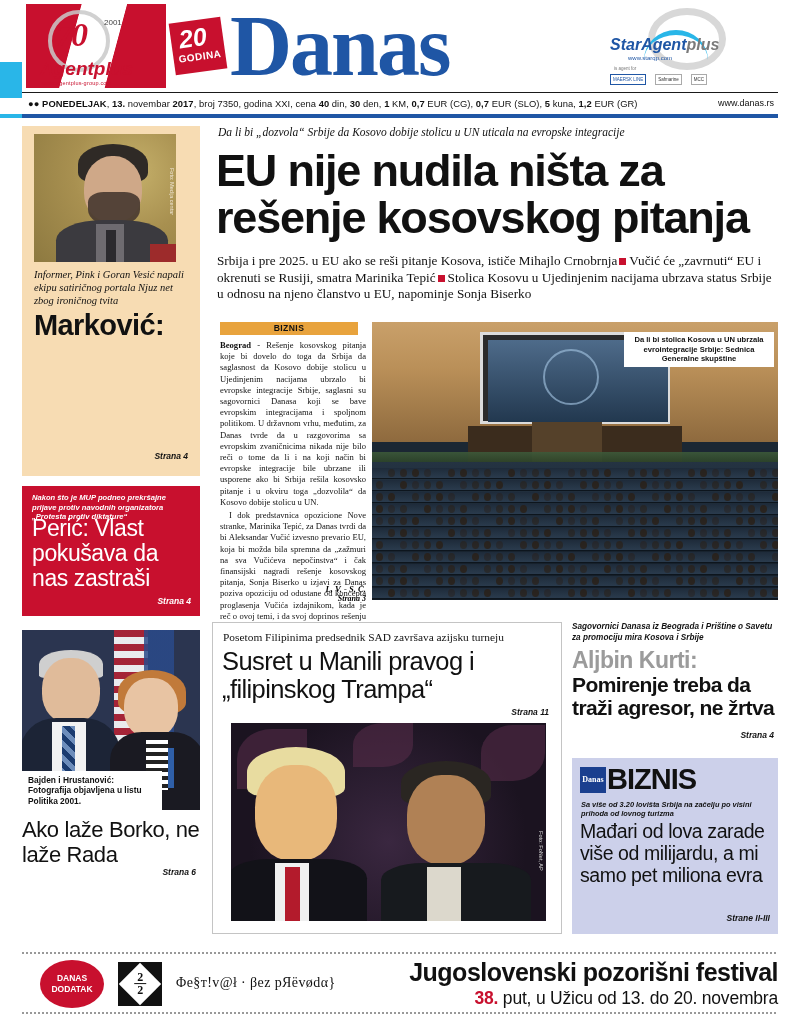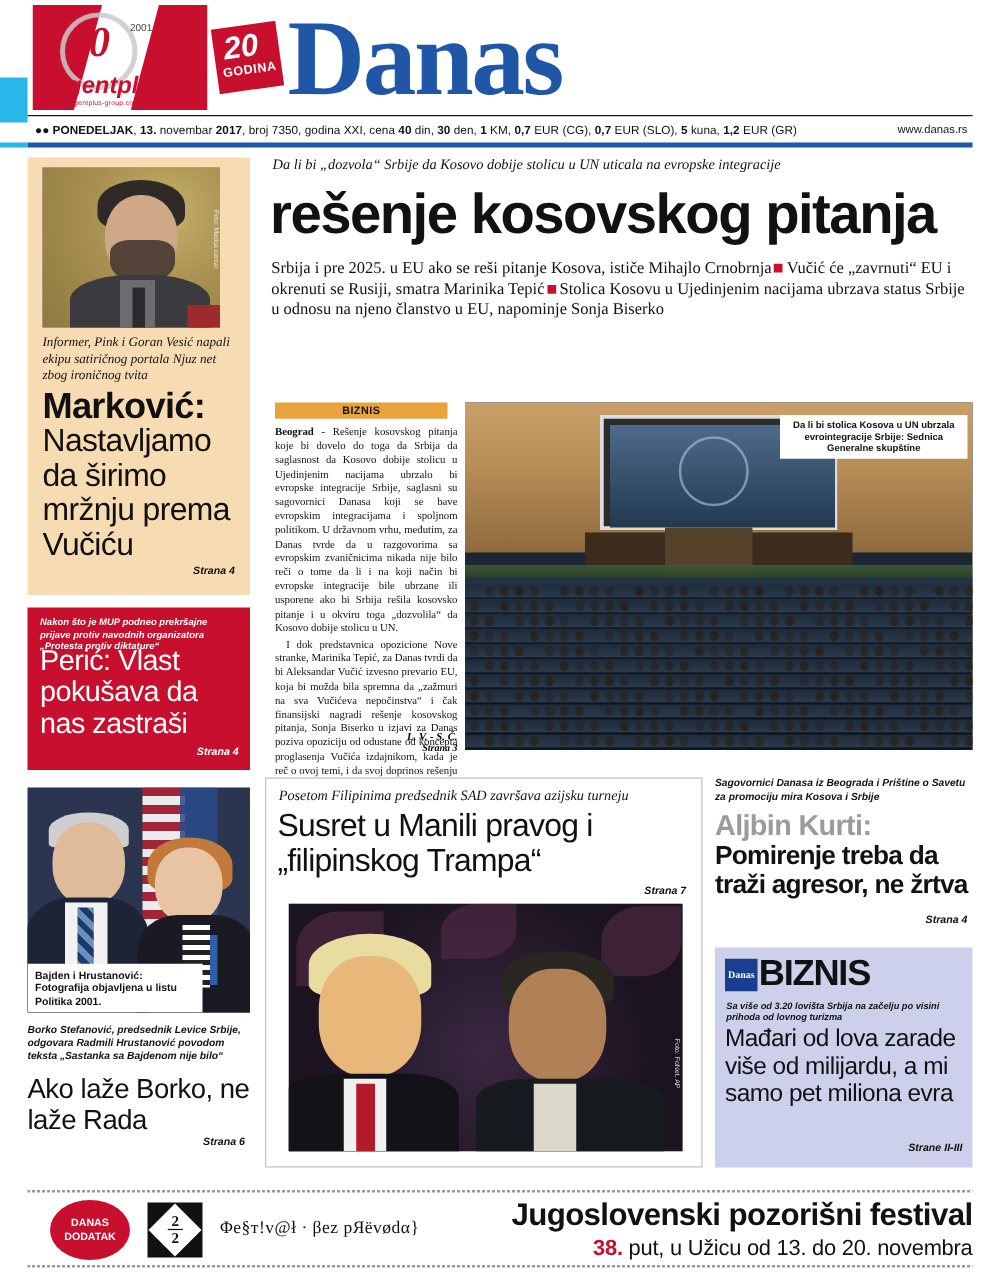--- a/index.html
+++ b/index.html
@@ -190,21 +190,21 @@
   .un-green { position:absolute; left:0; top:130px; width:406px; height:16px;
               background:linear-gradient(#3d5a3a,#24381f); opacity:.9; }
   .uncap { position:absolute; right:4px; top:10px; width:150px; background:#fff;
            padding:3px 5px; font-size:7.6px; font-weight:bold; line-height:9.6px;
            color:#111; text-align:center; }
 
   
   .manila { position:absolute; left:212px; top:622px; width:350px; height:312px;
             border:1px solid #c4c4c4; background:#fff; }
   .man-kick { position:absolute; left:10px; top:8px; width:330px;
-              font-family:"Liberation Serif", serif; font-style:italic; font-size:11.4px; color:#111; }
+              font-family:"Liberation Serif", serif; font-size:11.4px; color:#111; }
   .man-head { position:absolute; left:9px; top:24px; width:336px; font-size:25.5px;
               line-height:28px; color:#111; letter-spacing:-.6px; }
   .man-strana { position:absolute; right:12px; top:84px; }
   .man-photo { position:absolute; left:18px; top:100px; width:315px; height:198px;
                background:#1c1420; overflow:hidden; }
   .mn-bg { position:absolute; inset:0;
            background:radial-gradient(circle at 50% 60%, #3a2740 0%, #1b1320 70%); }
   .mn-leaf { position:absolute; background:#5a2d4a; border-radius:50% 0 50% 0; opacity:.55; }
   .mn-t-head { position:absolute; left:24px; top:42px; width:82px; height:96px;
                background:#e8b87a; border-radius:44%; }
@@ -292,20 +292,32 @@
       <div class="ap-url">www.agentplus-group.com</div>
     </div>
 
     <div class="badge20">
       <span class="n20">20</span>
       <span class="god">GODINA</span>
     </div>
 
     <div class="danas-wm">Danas</div>
 
+    <div class="star-logo">
+      <div class="star-swoosh"></div>
+      <div class="star-arc"></div>
+      <div class="star-txt"><span>StarAgent</span><span class="plus">plus</span></div>
+      <div class="star-url">www.starqp.com</div>
+      <div class="star-agentby">is agent for</div>
+      <div class="star-partners">
+        <span class="pbox blue">MAERSK LINE</span>
+        <span class="pbox">Safmarine</span>
+        <span class="pbox">MCC</span>
+      </div>
+    </div>
 
     <div class="datebar">
       <span class="date-line" id="dateline-slot"><span>●● </span><b>PONEDELJAK</b><span>, </span><b>13.</b><span> novembar </span><b>2017</b><span>, broj 7350, godina XXI, cena </span><b>40</b><span> din, </span><b>30</b><span> den, </span><b>1</b><span> KM, </span><b>0,7</b><span> EUR (CG), </span><b>0,7</b><span> EUR (SLO), </span><b>5</b><span> kuna, </span><b>1,2</b><span> EUR (GR)</span></span>
       <span class="date-url">www.danas.rs</span>
     </div>
     <div class="bluerule"></div>
     <div class="bluerule2"></div>
   </div>
 
   <div class="leftcol">
@@ -317,21 +329,20 @@
         <div class="mp-head"></div>
         <div class="mp-beard"></div>
         <div class="mp-body"></div>
         <div class="mp-shirt"></div>
         <div class="mp-tie"></div>
         <div class="mp-red"></div>
         <div class="mp-credit">Foto: Medija centar</div>
       </div>
       <div class="mark-kick kicker-serif">Informer, Pink i Goran Vesić napali ekipu satiričnog portala Njuz net zbog ironičnog tvita</div>
       <div class="mark-name">Marković:</div>
-      <div class="mark-head">Nastavljamo da širimo mržnju prema Vučiću</div>
       <div class="mark-strana strana">Strana 4</div>
     </div>
 
     <div class="peric-block">
       <div class="peric-kick">Nakon što je MUP podneo prekršajne prijave protiv navodnih organizatora „Protesta protiv diktature“</div>
       <div class="peric-head">Perić: Vlast pokušava da nas zastraši</div>
       <div class="peric-strana strana">Strana 4</div>
     </div>
 
     <div class="bajden-block">
@@ -343,31 +354,31 @@
         <div class="bp-b1"></div>
         <div class="bp-sh1"></div>
         <div class="bp-tie1"></div>
         <div class="bp-hair2"></div>
         <div class="bp-h2"></div>
         <div class="bp-b2"></div>
         <div class="bp-scarf"></div>
         <div class="bp-lan"></div>
         <div class="bajden-cap">Bajden i Hrustanović: Fotografija objavljena u listu Politika 2001.</div>
       </div>
-      <div class="borko-kick">Borko Stefanović, predsednik Levice Srbije, odgovara Radmili Hrustanović povodom teksta „Sastanka sa Bajdenom nije bilo“</div>
       <div class="borko-head">Ako laže Borko, ne laže Rada</div>
       <div style="position:relative;height:12px;">
         <div class="borko-strana strana">Strana 6</div>
       </div>
     </div>
   </div>
 
   <div class="topstory">
     <div class="ts-kick">Da li bi „dozvola“ Srbije da Kosovo dobije stolicu u UN uticala na evropske integracije</div>
     <div class="ts-head">
+      <div>EU nije nudila ništa za</div>
       <div>rešenje kosovskog pitanja</div>
     </div>
     <div class="ts-sub"><span>Srbija i pre 2025. u EU ako se reši pitanje Kosova, ističe Mihajlo Crnobrnja</span><span class="sq"></span><span>Vučić će „zavrnuti“ EU i okrenuti se Rusiji, smatra Marinika Tepić</span><span class="sq"></span><span>Stolica Kosovu u Ujedinjenim nacijama ubrzava status Srbije u odnosu na njeno članstvo u EU, napominje Sonja Biserko</span></div>
   </div>
 
   <div class="storyrow">
     <div class="tragom">BIZNIS</div>
     <div class="bodycol">
       <p><b>Beograd</b><span> - Rešenje kosovskog pitanja koje bi dovelo do toga da Srbija da saglasnost da Kosovo dobije stolicu u Ujedinjenim nacijama ubrzalo bi evropske integracije Srbije, saglasni su sagovornici Danasa koji se bave evropskim integracijama i spoljnom politikom. U državnom vrhu, međutim, za Danas tvrde da u razgovorima sa evropskim zvaničnicima nikada nije bilo reči o tome da li i na koji način bi evropske integracije bile ubrzane ili usporene ako bi Srbija rešila kosovsko pitanje i u okviru toga „dozvolila“ da Kosovo dobije stolicu u UN.</span></p>
       <p>I dok predstavnica opozicione Nove stranke, Marinika Tepić, za Danas tvrdi da bi Aleksandar Vučić izvesno prevario EU, koja bi možda bila spremna da „zažmuri na sva Vučićeva nepočinstva“ i čak finansijski nagradi rešenje kosovskog pitanja, Sonja Biserko u izjavi za Danas poziva opoziciju od odustane od koncepta proglasenja Vučića izdajnikom, kada je reč o ovoj temi, i da svoj doprinos rešenju ovog pitanja. Mihajlo Crnobrnja, s druge strane, odlučno kaže da bi rešenje kosovskog pitanja bez sumnje ubrzalo evropski put Srbije.</p>
@@ -710,21 +721,21 @@
             <span class="un-head" style="left: 400px; top: 1px; opacity: 0.84;"></span>
           </div>
         </div>
       <div class="uncap">Da li bi stolica Kosova u UN ubrzala evrointegracije Srbije: Sednica Generalne skupštine</div>
     </div>
   </div>
 
   <div class="manila">
     <div class="man-kick">Posetom Filipinima predsednik SAD završava azijsku turneju</div>
     <div class="man-head">Susret u Manili pravog i „filipinskog Trampa“</div>
-    <div class="man-strana strana">Strana 7</div>
+    <div class="man-strana strana">Strana 11</div>
     <div class="man-photo">
       <div class="mn-bg"></div>
       <div class="mn-leaf" style="left:6px;top:6px;width:70px;height:60px;"></div>
       <div class="mn-leaf" style="left:250px;top:2px;width:64px;height:56px;"></div>
       <div class="mn-leaf" style="left:122px;top:0px;width:60px;height:44px;"></div>
       <div class="mn-t-hair"></div>
       <div class="mn-t-head"></div>
       <div class="mn-t-body"></div>
       <div class="mn-t-shirt"></div>
       <div class="mn-t-tie"></div>

